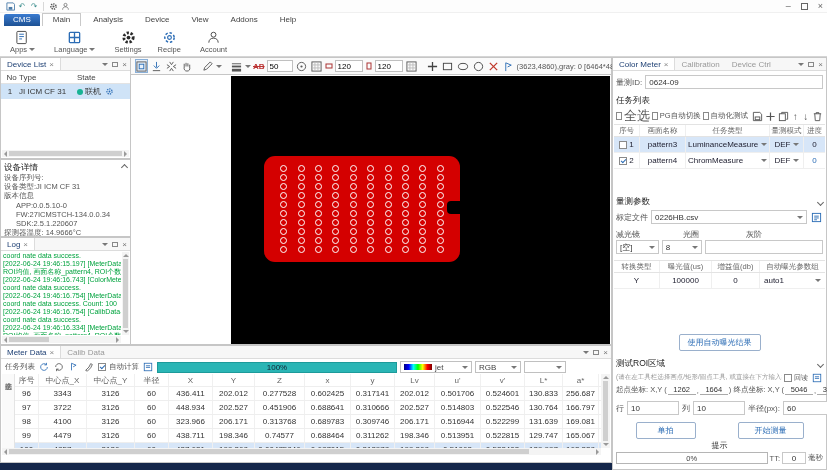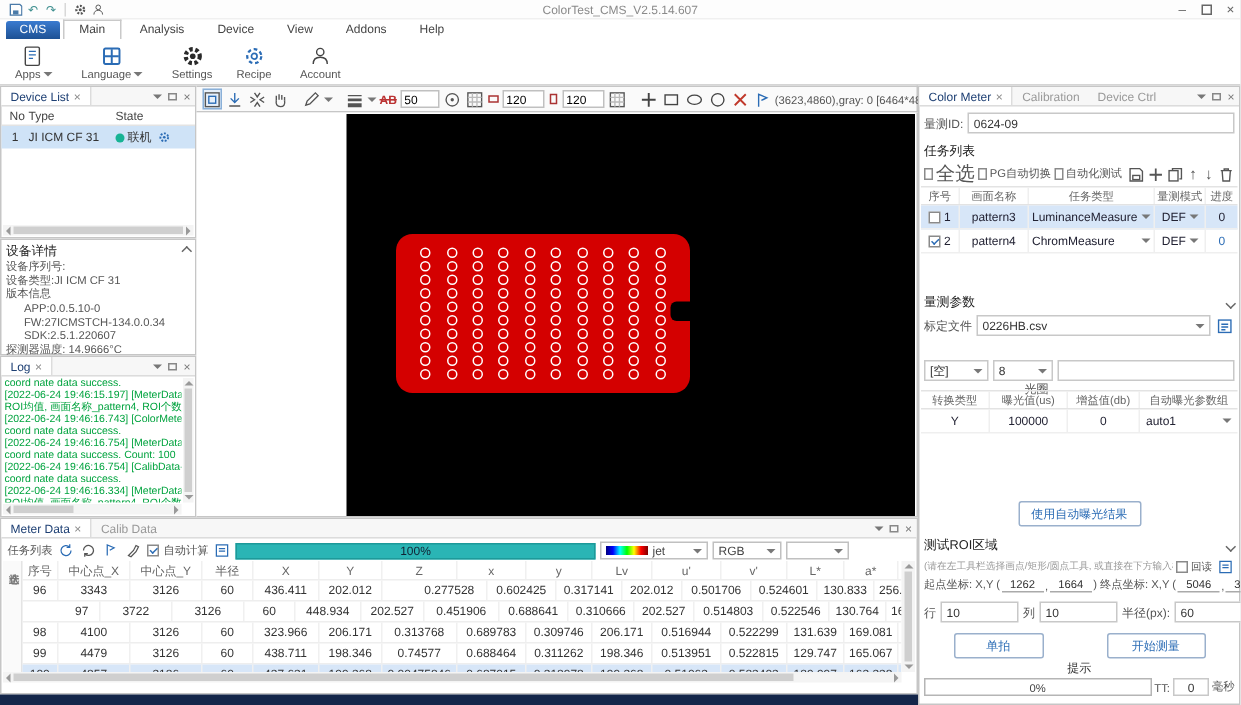--- a/index.html
+++ b/index.html
@@ -127,21 +127,20 @@
         <circle cx="7" cy="7" r="4" fill="none" stroke="#555" stroke-width="2.4" stroke-dasharray="2 1.6"></circle>
         <circle cx="7" cy="7" r="1.6" fill="#555"></circle>
       </svg>
   </span>
   <span class="qicon">
     <svg width="9" height="9" viewBox="0 0 14 14">
         <circle cx="7" cy="4.5" r="2.4" fill="none" stroke="#555"></circle>
         <path d="M2.5 12c0-3 2-4.4 4.5-4.4s4.5 1.4 4.5 4.4" fill="none" stroke="#555"></path>
       </svg>
   </span>
-  <span id="win-title">ColorTest_CMS_V2.5.14.607</span>
   <span id="win-controls">
     <span>–</span>
     <span class="wc-box"></span>
     <span>×</span>
   </span>
 </div>
 
 <div id="menubar" class="abs">
   <span id="cms-btn">CMS</span>
   <span class="menu-item active">Main</span>
@@ -631,21 +630,21 @@
     <span class="icon-btn">
         <svg width="11" height="11" viewBox="0 0 12 12">
           <rect x="1.5" y="1.5" width="9" height="9" fill="none" stroke="#2b6cb5"></rect>
           <path d="M3.5 4.5h5M3.5 6.5h5M3.5 8.5h3" stroke="#2b6cb5"></path>
         </svg>
       </span>
   </div>
 
   <div class="rp-row" style="top:171px;">
     <span class="rp-label" style="width:64px;">减光镜</span>
-    <span class="rp-label" style="width:60px;margin-top:25px;">光圈</span>
+    <span class="rp-label" style="width:60px;">光圈</span>
     <span class="rp-label">灰阶</span>
   </div>
   <div class="rp-row" style="top:182px;">
     <span class="rp-select" style="width:62px;">
         <span>[空]</span>
         <span class="caret"></span>
       </span>
     <span class="rp-select" style="width:58px;">
         <span>8</span>
         <span class="caret"></span>
@@ -815,31 +814,31 @@
           <div class="mt-cell" style="width: 38px;">L*</div>
           <div class="mt-cell" style="width: 36px;">a*</div>
         </div>
         <div class="mt-row">
           <div class="mt-cell" style="width: 24px;">96</div>
           <div class="mt-cell" style="width: 48px;">3343</div>
           <div class="mt-cell" style="width: 48px;">3126</div>
           <div class="mt-cell" style="width: 34px;">60</div>
           <div class="mt-cell" style="width: 44px;">436.411</div>
           <div class="mt-cell" style="width: 42px;">202.012</div>
-          <div class="mt-cell" style="width: 50px; margin-left: 20px;">0.277528</div>
+          <div class="mt-cell" style="width: 50px;">0.277528</div>
           <div class="mt-cell" style="width: 46px;">0.602425</div>
           <div class="mt-cell" style="width: 44px;">0.317141</div>
           <div class="mt-cell" style="width: 40px;">202.012</div>
           <div class="mt-cell" style="width: 46px;">0.501706</div>
           <div class="mt-cell" style="width: 44px;">0.524601</div>
           <div class="mt-cell" style="width: 38px;">130.833</div>
           <div class="mt-cell" style="width: 36px;">256.687</div>
         </div>
         <div class="mt-row">
-          <div class="mt-cell" style="width: 24px; margin-left: 28px;">97</div>
+          <div class="mt-cell" style="width: 24px;">97</div>
           <div class="mt-cell" style="width: 48px;">3722</div>
           <div class="mt-cell" style="width: 48px;">3126</div>
           <div class="mt-cell" style="width: 34px;">60</div>
           <div class="mt-cell" style="width: 44px;">448.934</div>
           <div class="mt-cell" style="width: 42px;">202.527</div>
           <div class="mt-cell" style="width: 50px;">0.451906</div>
           <div class="mt-cell" style="width: 46px;">0.688641</div>
           <div class="mt-cell" style="width: 44px;">0.310666</div>
           <div class="mt-cell" style="width: 40px;">202.527</div>
           <div class="mt-cell" style="width: 46px;">0.514803</div>

